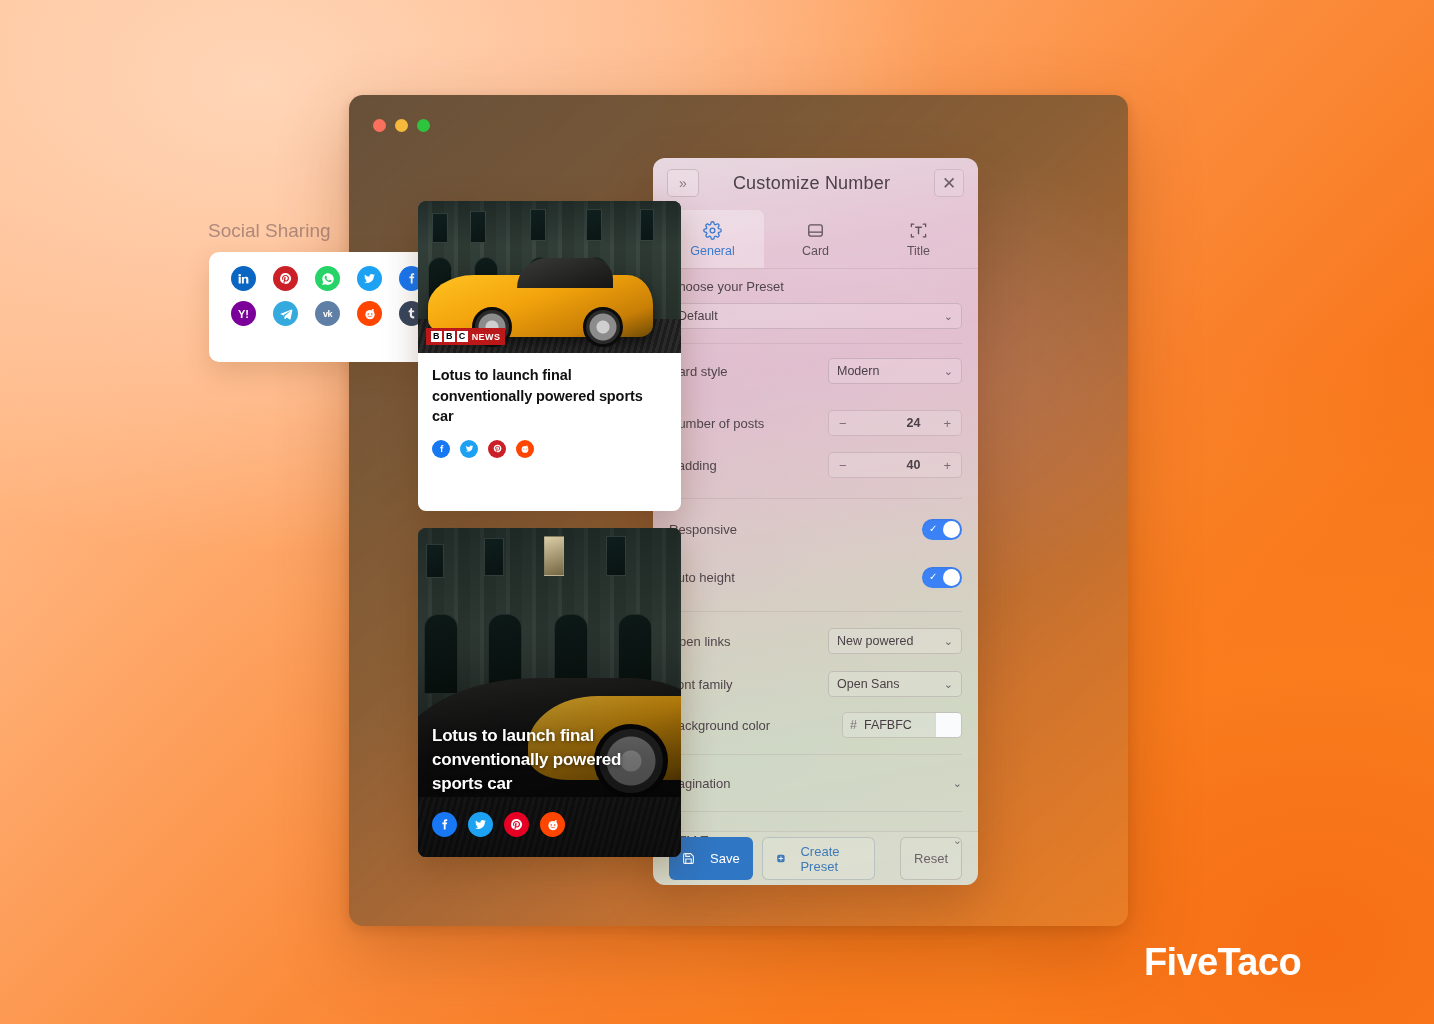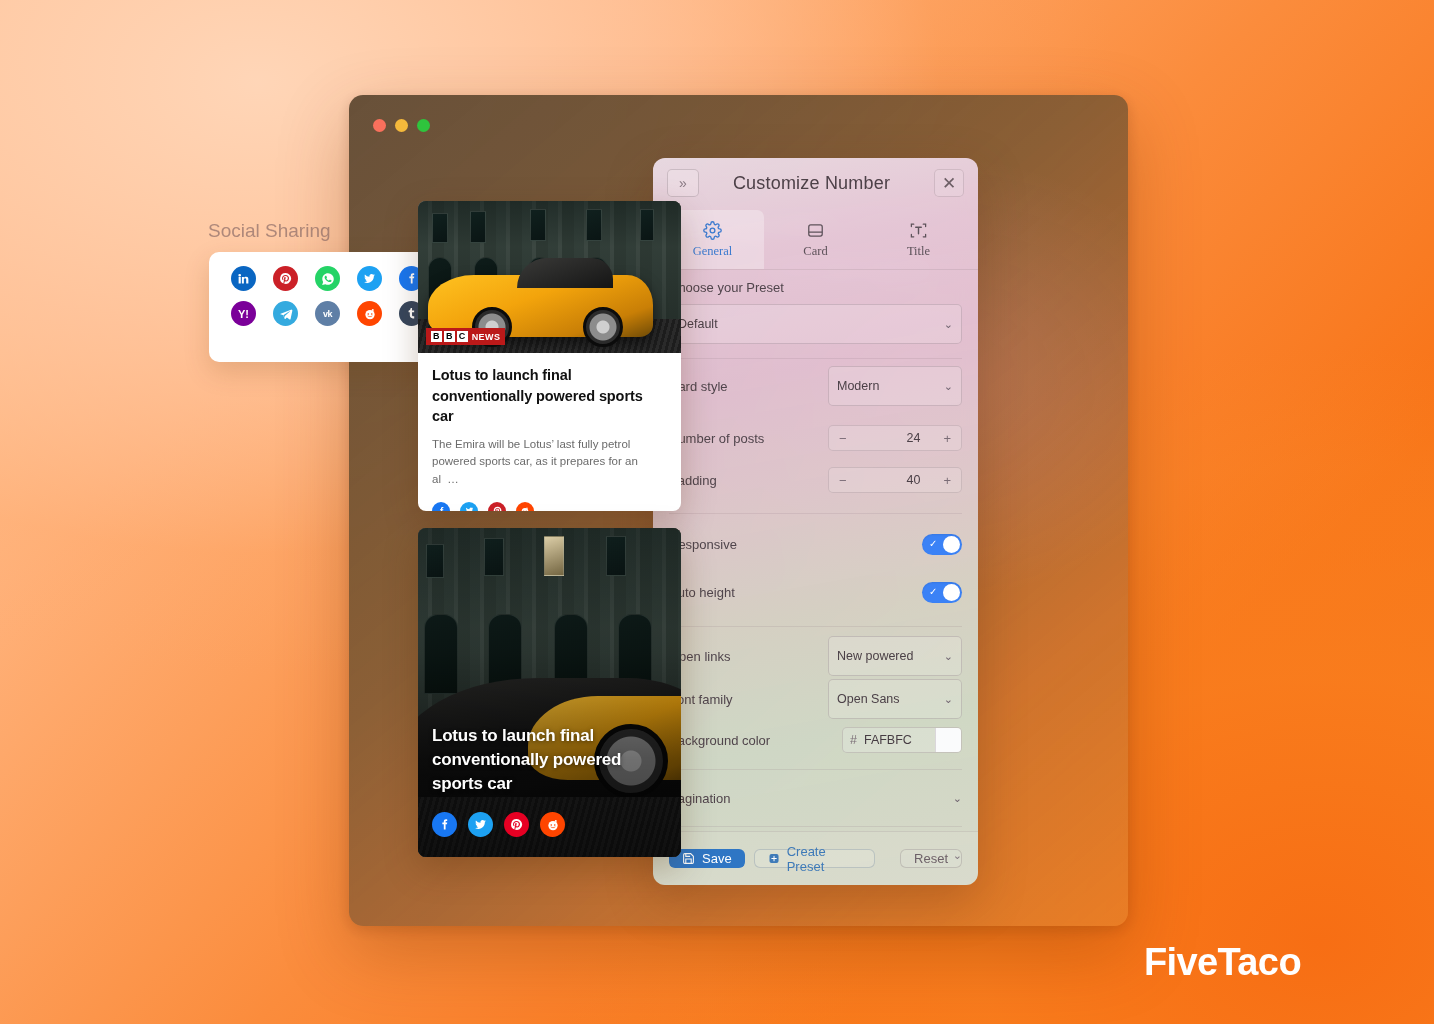--- a/index.html
+++ b/index.html
@@ -110,47 +110,47 @@
     display:flex; align-items:center; justify-content:center; color:#8a7a84; font-size:14px;
     background:rgba(255,255,255,0.18);
   }
   .cw-title{ flex:1; text-align:center; font-size:18px; color:#4d4148; letter-spacing:.2px; margin-left:-10px;}
   .cw-close{
     width:30px; height:28px; border:1px solid rgba(120,100,110,0.22); border-radius:5px;
     display:flex; align-items:center; justify-content:center; color:#6d5f66; font-size:17px;
     background:rgba(255,255,255,0.10);
   }
 
-  .cw-tabs{ display:flex; padding:2px 8px 0 8px; border-bottom:1px solid rgba(140,120,130,0.18);font-family:Liberation Serif, serif; }
+  .cw-tabs{ display:flex; padding:2px 8px 0 8px; border-bottom:1px solid rgba(140,120,130,0.18); }
   .cw-tab{ flex:1; text-align:center; padding:9px 0 10px 0; border-radius:7px 7px 0 0; }
   .cw-tab.active{ background:rgba(255,255,255,0.30); }
   .cw-tab .ti{ height:22px; display:flex; align-items:center; justify-content:center; margin-bottom:3px;}
   .cw-tab .tl{ font-size:12.5px; color:#5d525a; }
   .cw-tab.active .tl{ color:#3C7BD0; }
 
   .cw-body{ padding:0 16px; }
   .row{ display:flex; align-items:center; justify-content:space-between; min-height:42px; }
   .lbl{ font-size:13px; color:#50454c; }
   .hr{ height:1px; background:rgba(140,120,130,0.17); margin:6px 0; }
 
   .sel{
-    width:134px; height:40px; border:1px solid rgba(130,112,122,0.28); border-radius:5px;
+    width:134px; height:26px; border:1px solid rgba(130,112,122,0.28); border-radius:5px;
     background:rgba(255,255,255,0.16); display:flex; align-items:center; justify-content:space-between;
     padding:0 8px; font-size:12.5px; color:#4b4047;
   }
   .sel.wide{ width:100%; }
   .chev{ color:#6f6370; font-size:11px; }
 
   .stepper{
     width:134px; height:26px; border:1px solid rgba(130,112,122,0.24); border-radius:5px;
     background:rgba(255,255,255,0.15); display:flex; align-items:center; justify-content:space-between;
     padding:0 10px; font-size:12.5px; color:#4b4047;
   }
   .stepper .sgn{ color:#7a6c76; font-size:13px; }
-  .stepper .val{ font-weight:400;margin-left:37px; }
+  .stepper .val{ font-weight:700;margin-left:37px; }
 
   .toggle{
     width:40px; height:21px; border-radius:11px; background:#3B82F6; position:relative; flex:0 0 auto;
     box-shadow:inset 0 1px 2px rgba(0,0,0,0.08);
   }
   .toggle .knob{ position:absolute; right:2px; top:2px; width:17px; height:17px; border-radius:50%; background:#fff;}
   .toggle .chk{ position:absolute; left:7px; top:4px; color:#fff; font-size:10px; }
 
   .hexfield{
     width:120px; height:26px; border:1px solid rgba(130,112,122,0.26); border-radius:5px;
@@ -160,21 +160,21 @@
   .hexfield .swatch{ margin-left:auto; width:26px; height:100%; border-left:1px solid rgba(130,112,122,0.26); background:#FAFBFC; border-radius:0 4px 4px 0;}
 
   .acc-row{ display:flex; align-items:center; justify-content:space-between; min-height:44px; }
 
   .cw-footer{
     position:absolute; left:0; bottom:0; width:100%; height:54px;
     border-top:1px solid rgba(140,120,130,0.18);
     display:flex; align-items:center; gap:9px; padding:0 16px;
     background:rgba(255,255,255,0.06);
   }
-  .btn{ height:19px; border-radius:6px; display:flex; align-items:center; gap:7px; padding:0 13px; font-size:13px; }
+  .btn{ height:43px; border-radius:6px; display:flex; align-items:center; gap:15px; padding:0 13px; font-size:13px; }
   .btn-save{ background:#2F76C4; color:#fff; }
   .btn-preset{ border:1px solid rgba(120,140,160,0.35); color:#3E7AB8; background:rgba(255,255,255,0.12); }
   .btn-reset{ border:1px solid rgba(130,120,125,0.30); color:#6d6168; background:rgba(255,255,255,0.08); margin-left:16px;}
 
   
   .logo{
     position:absolute; right:133px; bottom:40px; color:#fff;
     font-size:38px; font-weight:bold; letter-spacing:-.6px;
   }
 
@@ -292,23 +292,20 @@
     </div>
     <div class="bbc-badge">
       <span class="b">B</span>
         <span class="b">B</span>
         <span class="b">C</span>
         <span style="margin-left:2px;">NEWS</span>
     </div>
   </div>
   <div class="card1-body">
     <div class="card1-title">Lotus to launch final conventionally powered sports car</div>
-    <div class="card1-desc">
-      <span>The Emira will be Lotus’ last fully petrol powered sports car, as it prepares for an al</span>&nbsp;&nbsp;<span>…</span>
-    </div>
     <div class="card1-social">
       <span class="sicon" style="background:#1877F2">
         <svg width="9" height="9" viewBox="0 0 24 24" fill="#fff">
             <path d="M14 8.5V6.8c0-.8.2-1.3 1.4-1.3H17V2.6c-.3 0-1.2-.1-2.3-.1-2.4 0-4 1.4-4 4.1v1.9H8v3h2.7V21H14v-9.5h2.6l.4-3H14z"></path>
           </svg>
       </span>
       <span class="sicon" style="background:#1DA1F2">
         <svg width="9" height="9" viewBox="0 0 24 24" fill="#fff">
             <path d="M22 5.9c-.7.3-1.5.5-2.3.6.8-.5 1.5-1.3 1.8-2.3-.8.5-1.7.8-2.6 1a4.1 4.1 0 0 0-7 3.7A11.6 11.6 0 0 1 3.5 4.6a4.1 4.1 0 0 0 1.3 5.5c-.7 0-1.3-.2-1.9-.5 0 2 1.4 3.7 3.3 4.1-.6.2-1.2.2-1.8.1a4.1 4.1 0 0 0 3.8 2.9A8.2 8.2 0 0 1 2 18.4a11.6 11.6 0 0 0 6.3 1.8c7.5 0 11.7-6.3 11.7-11.7v-.5c.8-.6 1.5-1.3 2-2.1z"></path>
           </svg>

